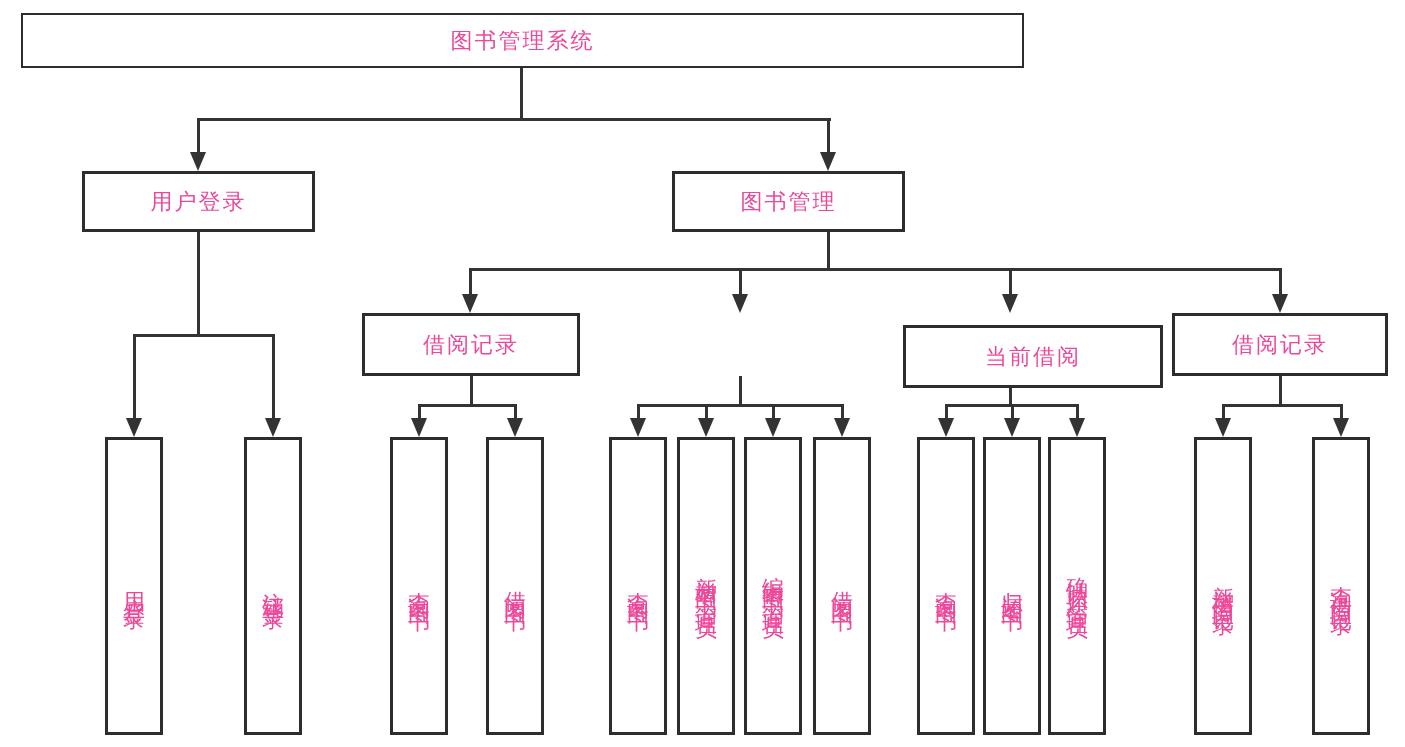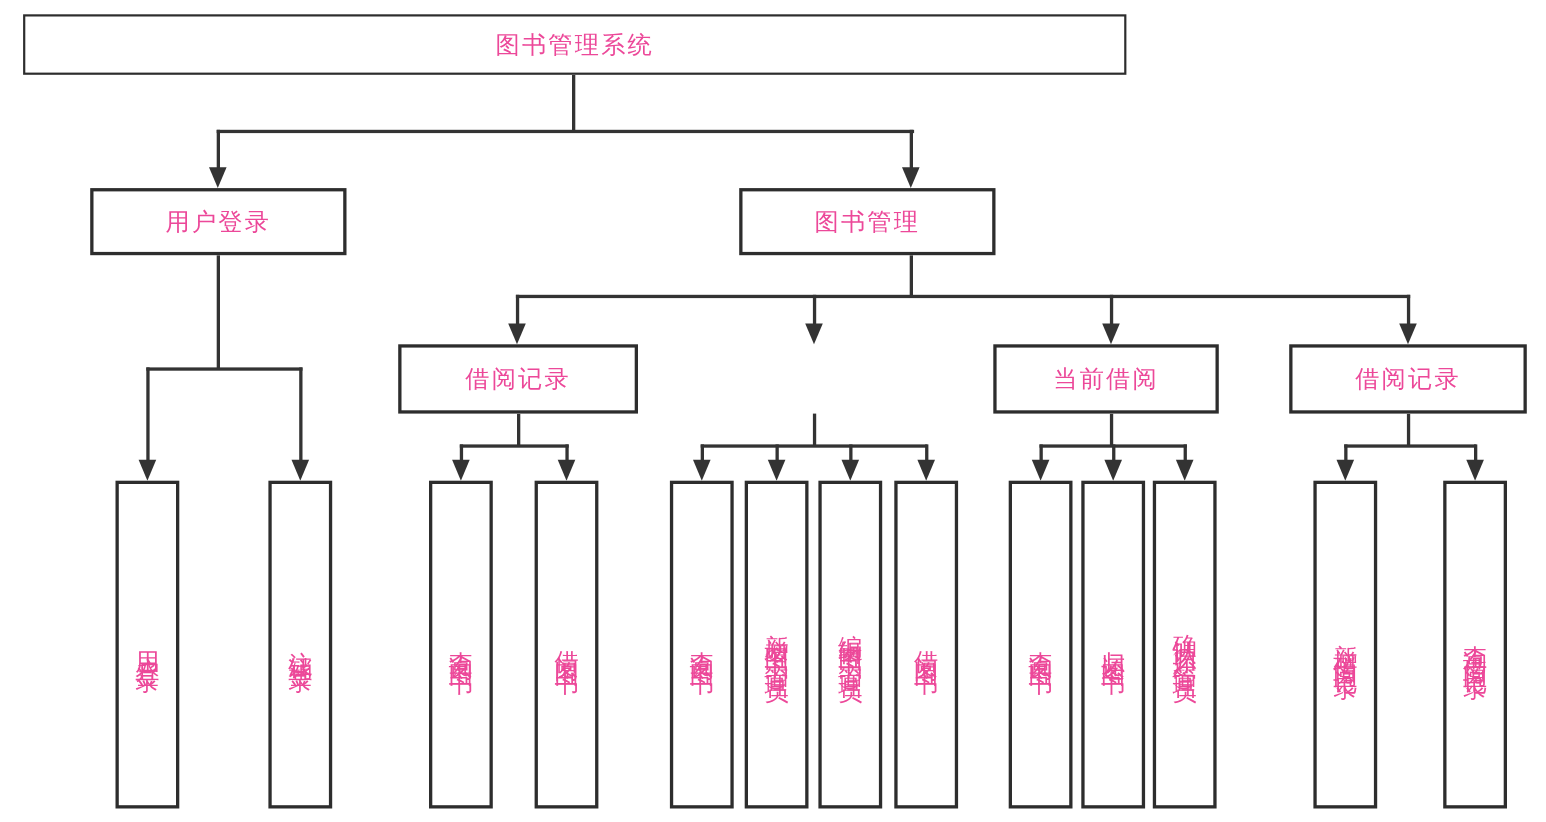--- a/index.html
+++ b/index.html
@@ -103,21 +103,21 @@
   <div class="vl" style="left:469px;top:268px;height:28px"></div>
   <div class="arr" style="left:462px;top:294px"></div>
   <div class="vl" style="left:739px;top:268px;height:28px"></div>
   <div class="arr" style="left:732px;top:294px"></div>
   <div class="vl" style="left:1009px;top:268px;height:28px"></div>
   <div class="arr" style="left:1002px;top:294px"></div>
   <div class="vl" style="left:1279px;top:268px;height:28px"></div>
   <div class="arr" style="left:1272px;top:294px"></div>
 
   <div class="node" style="left:362px;top:313px;width:218px;height:63px">借阅记录</div>
-  <div class="node" style="left:903px;top:313px;width:205px;height:63px">当前借阅</div>
+  <div class="node" style="left:903px;top:325px;width:260px;height:63px">当前借阅</div>
   <div class="node" style="left:1172px;top:313px;width:216px;height:63px">借阅记录</div>
 
   <div class="vl" style="left:470px;top:376px;height:30px"></div>
   <div class="hl" style="left:418px;top:404px;width:99px"></div>
   <div class="vl" style="left:418px;top:404px;height:16px"></div>
   <div class="arr" style="left:411px;top:418px"></div>
   <div class="vl" style="left:514px;top:404px;height:16px"></div>
   <div class="arr" style="left:507px;top:418px"></div>
 
   <div class="vl" style="left:739px;top:376px;height:30px"></div>

